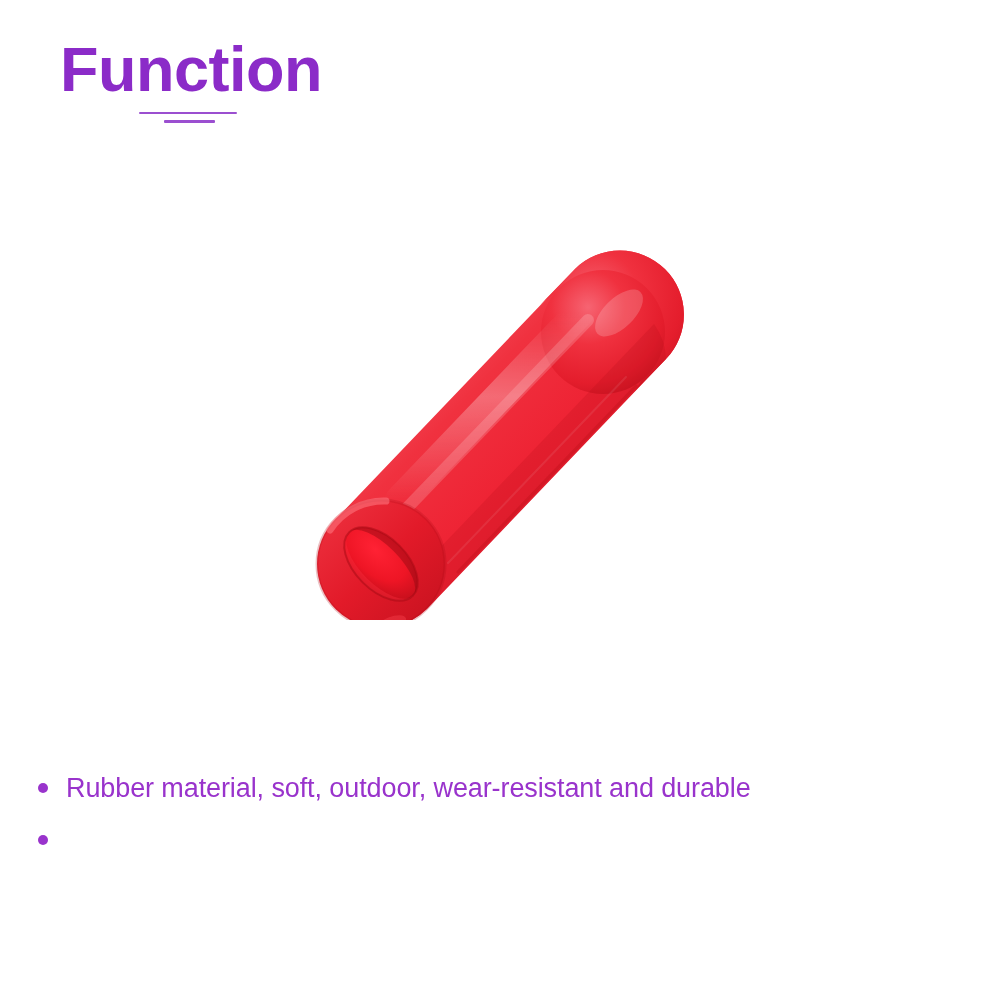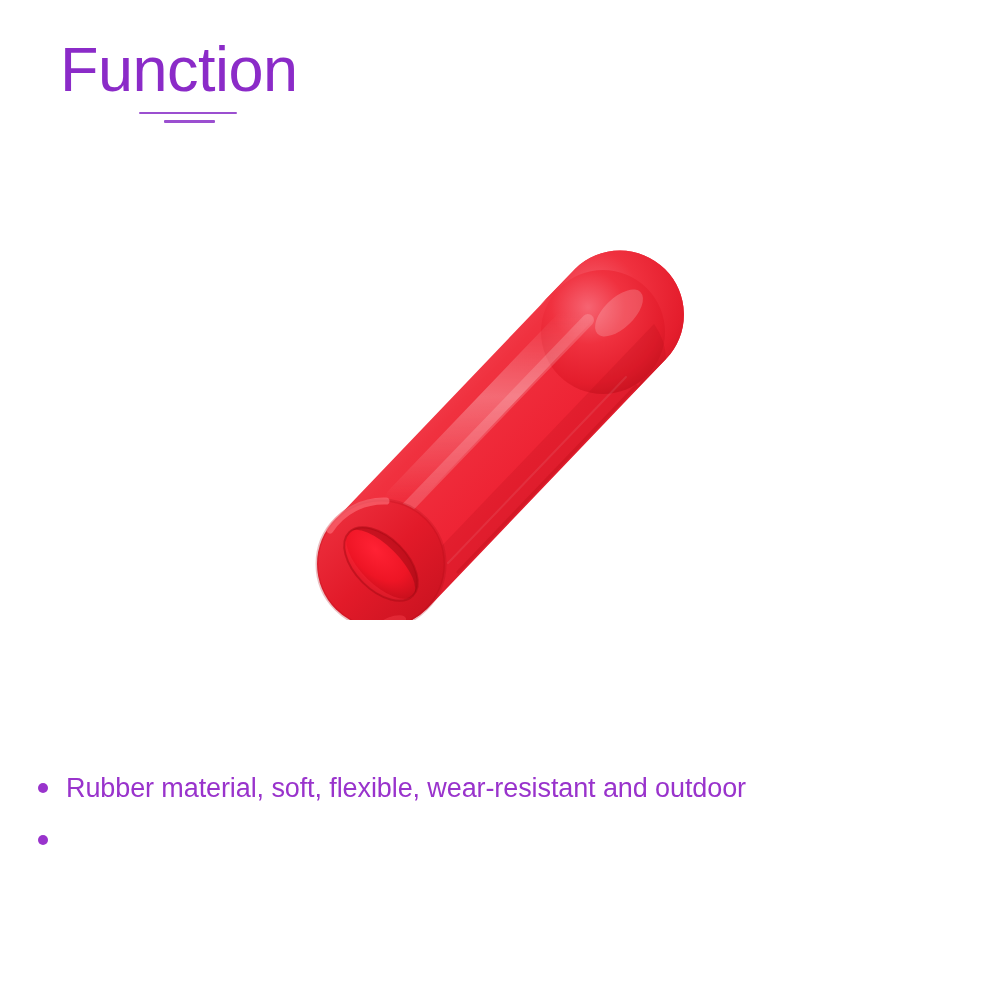--- a/index.html
+++ b/index.html
@@ -23,21 +23,21 @@
     top: 38px;
     width: 600px;
     height: 100px;
   }
   #page-title {
     position: absolute;
     left: 0;
     top: 0;
     font-size: 63px;
     line-height: 1;
-    font-weight: 400;
+    font-weight: 700;
     color: #8b2bc8;
     letter-spacing: -0.5px;
     white-space: nowrap;
   }
   .title-rule {
     position: absolute;
     background: #9b4fd0;
     border-radius: 1px;
   }
   #title-rule-top {
@@ -213,18 +213,18 @@
         <ellipse cx="141" cy="444" rx="16" ry="7" transform="rotate(-22 141 444)" fill="#ff4b57" opacity="0.35"></ellipse>
       </g>
 
     </g>
   </svg>
 </div>
 
 <div id="feature-list">
   <div class="feature-row">
     <span class="feature-bullet"></span>
-    <span class="feature-text">Rubber material, soft, flexible, wear-resistant and outdoor</span>
+    <span class="feature-text">Rubber material, soft, outdoor, wear-resistant and durable</span>
   </div>
   <div class="feature-row">
     <span class="feature-bullet"></span>
   </div>
 </div>
 
 </body></html>

